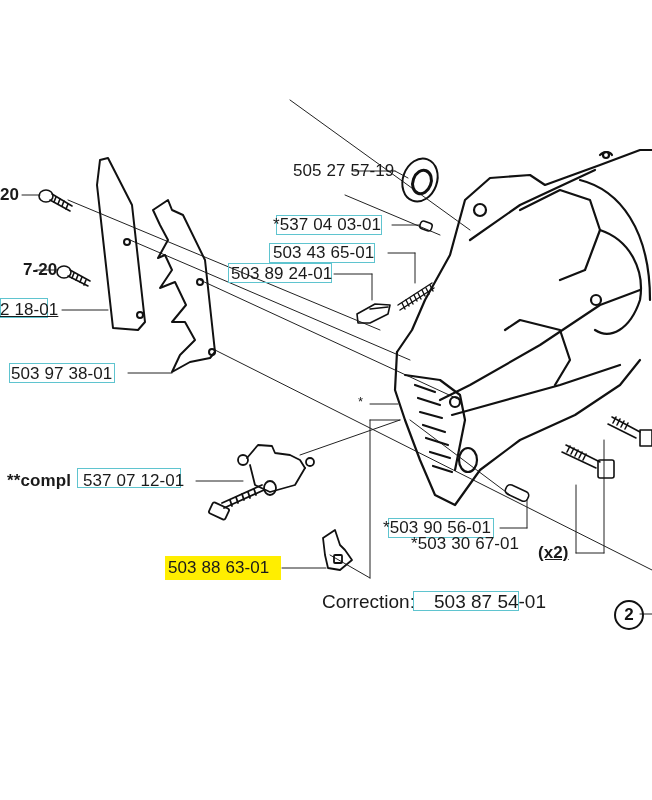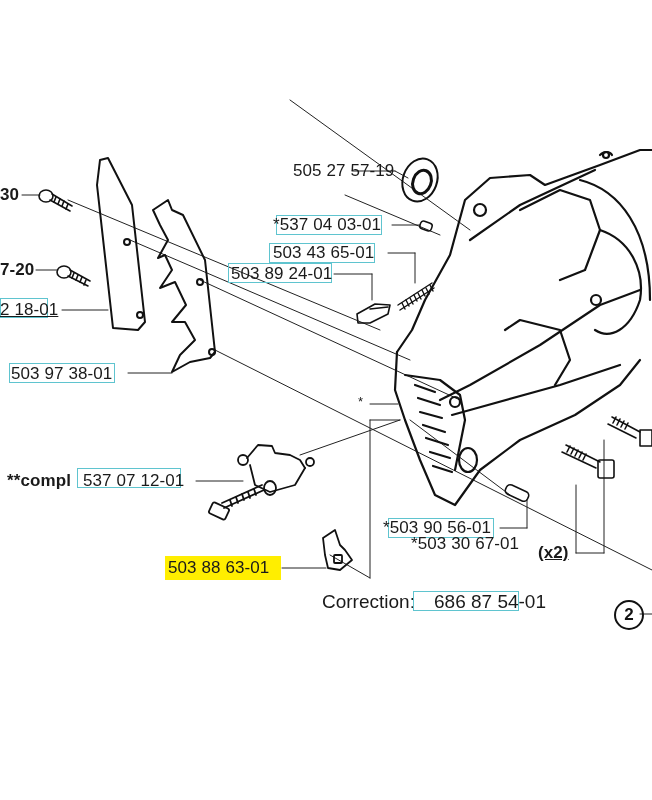--- a/index.html
+++ b/index.html
@@ -141,22 +141,22 @@
     <path d="M230 500 l2 6 M236 497 l2 6 M242 494 l2 6 M248 492 l2 6 M254 489 l2 6"></path>
     <rect x="210" y="505" width="18" height="12" rx="2" transform="rotate(25 219 511)"></rect>
   </g>
 
   <g stroke-width="1.8">
     <path d="M323 538 L335 530 L340 545 L345 550 L352 560 L340 570 L328 568 L325 555 Z"></path>
     <rect x="334" y="555" width="8" height="8" rx="1"></rect>
   </g>
 </svg>
 
-<div class="lbl bold" style="left:0;top:185px;">30</div>
-<div class="lbl bold" style="left:0;top:260px;">7-20</div>
+<div class="lbl bold" style="left:0;top:185px;">20</div>
+<div class="lbl bold" style="left:0;top:260px;padding-left:23px;">7-20</div>
 
 <div class="hl-box" style="left:0;top:298px;width:48px;height:20px;"></div>
 <div class="lbl" style="left:0;top:300px;text-decoration:underline;">2 18-01</div>
 
 <div class="lbl" style="left:248px;top:161px;margin-left:45px;">505 27 57-19</div>
 
 <div class="hl-box" style="left:276px;top:215px;width:106px;height:20px;"></div>
 <div class="lbl" style="left:273px;top:215px;text-align:right;">*537 04 03-01</div>
 
 <div class="hl-box" style="left:269px;top:243px;width:106px;height:20px;"></div>
@@ -178,15 +178,15 @@
 <div class="lbl" style="left:383px;top:518px;">*503 90 56-01</div>
 
 <div class="lbl" style="left:411px;top:534px;">*503 30 67-01</div>
 <div class="lbl bold" style="left:538px;top:543px;text-decoration:underline;">(x2)</div>
 
 <div class="hl-yellow" style="left:165px;top:556px;width:116px;height:24px;"></div>
 <div class="lbl" style="left:168px;top:558px;">503 88 63-01</div>
 
 <div class="corr" style="left:301px;top:591px;">Correction:</div>
 <div class="hl-box" style="left:413px;top:591px;width:106px;height:20px;"></div>
-<div class="corr" style="left:413px;top:591px;">686 87 54-01</div>
+<div class="corr" style="left:413px;top:591px;">503 87 54-01</div>
 
 <div class="circle-num" style="left:614px;top:600px;">2</div>
 
 </body></html>

